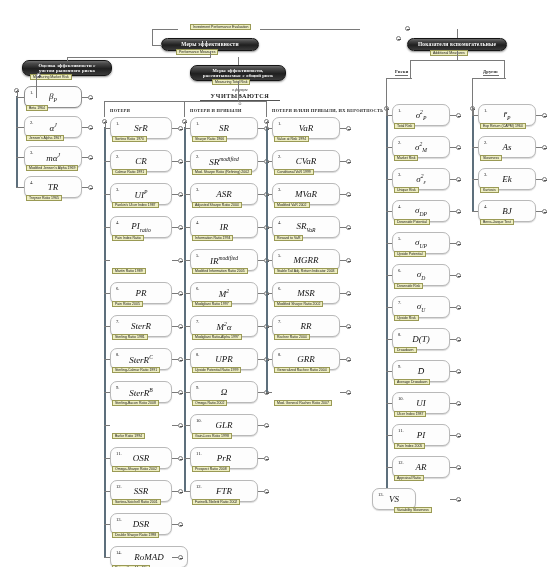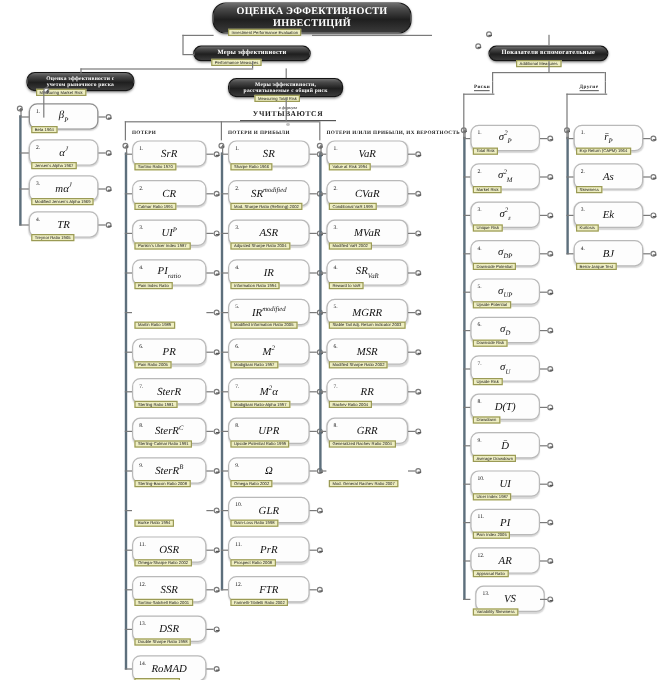--- a/index.html
+++ b/index.html
@@ -58,21 +58,20 @@
   .midnote{position:absolute;text-align:center;color:#1b1b1b;white-space:nowrap;}
   .midnote .small{font-size:3.6px;font-style:italic;display:block;}
   .midnote .big{font-size:6.2px;font-weight:bold;letter-spacing:.6px;display:block;
                 border-bottom:1px solid #555;padding-bottom:1px;}
   .midnote .dot{display:block;font-size:4px;color:#666;}
 </style>
 </head>
 <body>
 
 <div class="canvas" id="canvas">
-    <div class="cap root" style="left:177px;top:2px;width:166px;height:26px;">ОЦЕНКА ЭФФЕКТИВНОСТИ<br>ИНВЕСТИЦИЙ</div>
     <div class="tag" style="left:190px;top:24px;">Investment Performance Evaluation</div>
     <div class="cap br" style="left:161px;top:38px;width:98px;height:13px;">Меры эффективности</div>
     <div class="tag" style="left:176px;top:49px;">Performance Measures</div>
     <div class="cap br2" style="left:22px;top:60px;width:90px;height:16px;">Оценка эффективности с<br>учетом рыночного риска</div>
     <div class="tag" style="left:30px;top:74px;">Measuring Market Risk</div>
     <div class="cap br2" style="left:190px;top:65px;width:96px;height:16px;">Меры эффективности,<br>рассчитываемые с общий риск</div>
     <div class="tag" style="left:212px;top:79px;">Measuring Total Risk</div>
     <div class="cap br" style="left:407px;top:38px;width:100px;height:13px;">Показатели вспомогательные</div>
     <div class="tag" style="left:430px;top:50px;">Additional Measures</div>
     <div class="ln h" style="left:260px;top:29px;width:100px;height:1px;"></div>
@@ -226,21 +225,21 @@
     <div class="tag" style="left:112px;top:499px;">Sortino-Satchell Ratio 2001</div>
     <div class="ln h" style="left:104px;top:524px;width:6px;height:1px;"></div>
     <div class="node" style="left:110px;top:513px;width:62px;height:22px;">
       <span class="num">13.</span>
       <span class="sym">DSR</span>
     </div>
     <div class="ln h" style="left:172px;top:524px;width:6px;height:1px;"></div>
     <div class="hnd" style="left:178px;top:522px;"></div>
     <div class="tag" style="left:112px;top:532px;">Double Sharpe Ratio 1998</div>
     <div class="ln h" style="left:104px;top:557px;width:6px;height:1px;"></div>
-    <div class="node" style="left:110px;top:546px;width:62px;height:22px;text-decoration:underline;">
+    <div class="node" style="left:110px;top:546px;width:78px;height:22px;text-decoration:underline;">
       <span class="num">14.</span>
       <span class="sym">RoMAD</span>
     </div>
     <div class="ln h" style="left:172px;top:557px;width:6px;height:1px;"></div>
     <div class="hnd" style="left:178px;top:555px;"></div>
     <div class="tag" style="left:112px;top:565px;">Return Over MaxDD</div>
     <div class="colhdr" style="left:190px;top:108px;">ПОТЕРИ И ПРИБЫЛИ</div>
     <div class="ln v th" style="left:184px;top:127px;width:2px;height:365px;"></div>
     <div class="hnd plus" style="left:182px;top:119px;"></div>
     <div class="ln v" style="left:185px;top:121px;width:1px;height:7px;"></div>
@@ -506,21 +505,21 @@
     <div class="tag" style="left:394px;top:443px;">Pain Index 2005</div>
     <div class="ln h" style="left:386px;top:467px;width:6px;height:1px;"></div>
     <div class="node" style="left:392px;top:456px;width:58px;height:22px;">
       <span class="num">12.</span>
       <span class="sym">AR</span>
     </div>
     <div class="ln h" style="left:450px;top:467px;width:6px;height:1px;"></div>
     <div class="hnd" style="left:456px;top:465px;"></div>
     <div class="tag" style="left:394px;top:475px;">Appraisal Ratio</div>
     <div class="ln h" style="left:386px;top:499px;width:6px;height:1px;"></div>
-    <div class="node" style="left:396px;top:488px;width:58px;height:22px;">
+    <div class="node" style="left:372px;top:488px;width:44px;height:22px;">
       <span class="num">13.</span>
       <span class="sym">VS</span>
     </div>
     <div class="ln h" style="left:450px;top:499px;width:6px;height:1px;"></div>
     <div class="hnd" style="left:456px;top:497px;"></div>
     <div class="tag" style="left:394px;top:507px;">Variability Skewness</div>
     <div class="colhdr ul" style="left:483px;top:69px;">Другие</div>
     <div class="ln v th" style="left:472px;top:114px;width:2px;height:98px;"></div>
     <div class="hnd plus" style="left:470px;top:106px;"></div>
     <div class="ln v" style="left:473px;top:108px;width:1px;height:7px;"></div>

